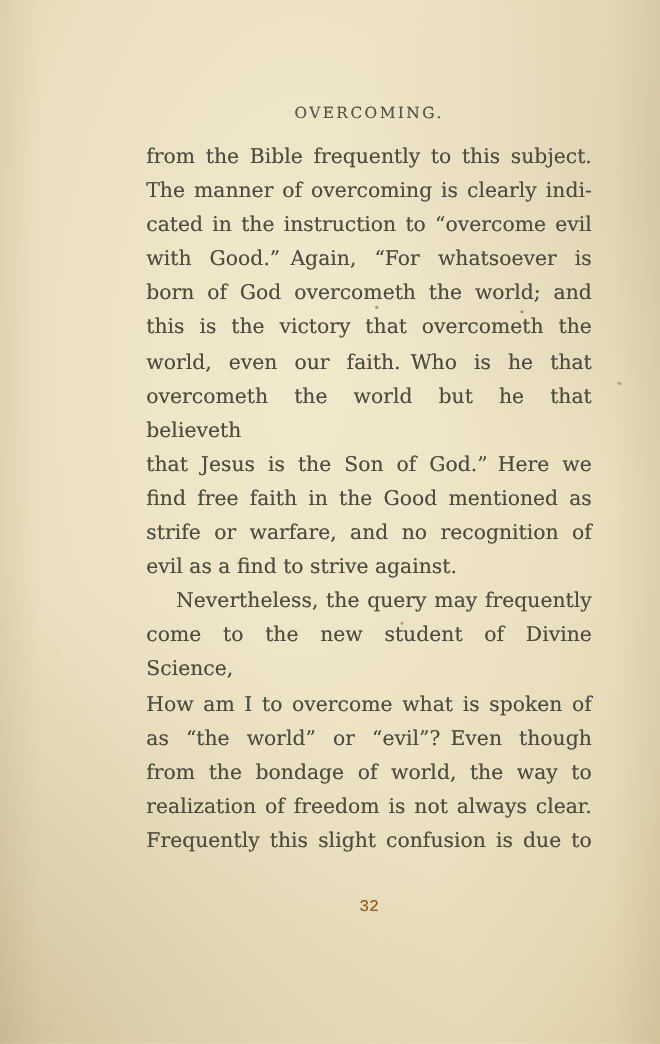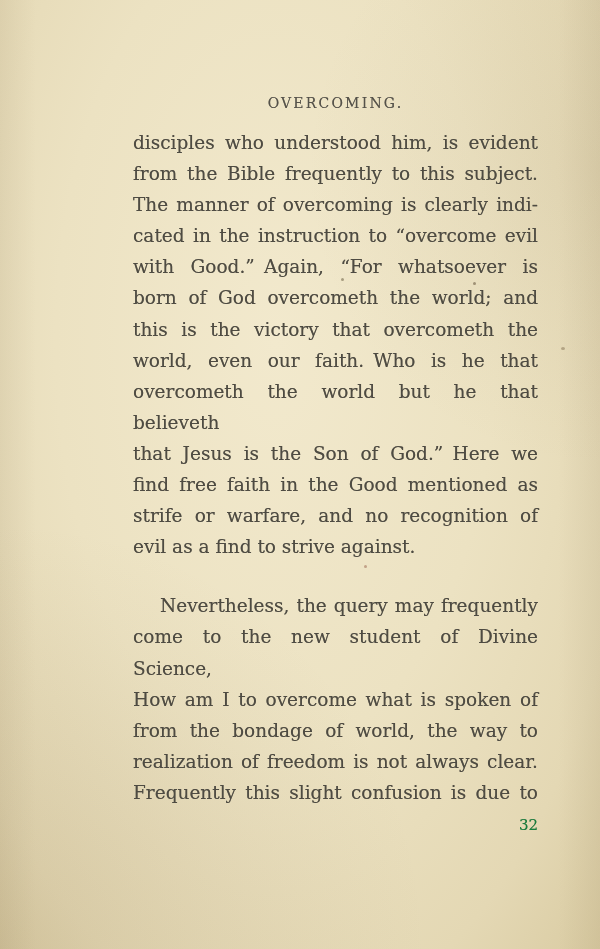--- a/index.html
+++ b/index.html
@@ -20,56 +20,57 @@
     text-align: center; font-size: 14px; letter-spacing: 2.2px;
     color: #55524a; text-shadow: 0 0 0.6px rgba(85,82,74,0.55);
   }
   .textblock {
     position: absolute; left: 133px; top: 127px; width: 405px;
     font-size: 18.5px; line-height: 31.1px; color: #4e4b42;
     text-shadow: 0 0 0.6px rgba(78,75,66,0.55);
   }
   .line { text-align: justify; text-align-last: justify; text-justify: inter-word; }
   .line.para-end { text-align-last: left; }
-  .line.indent { text-indent: 27px; margin-top: 28px; }
+  .line.indent { text-indent: 27px; }
   .folio {
     position: absolute; left: 133px; top: 816px; width: 405px;
-    text-align: right; font-size: 15px; color: #15803d;
+    text-align: center; font-size: 15px; color: #a16207;
     text-shadow: 0 0 0.6px rgba(78,75,66,0.55);
+    font-family: Liberation Mono, monospace;
   }
   .speck { position: absolute; border-radius: 50%; }
   .speck-1 { left: 341px; top: 278px; width: 3px; height: 3px; background: rgba(108,94,68,0.55); }
   .speck-2 { left: 473px; top: 282px; width: 3px; height: 3px; background: rgba(108,94,68,0.6); }
   .speck-3 { left: 561px; top: 347px; width: 4px; height: 3px; background: rgba(120,100,72,0.45); }
   .speck-4 { left: 364px; top: 565px; width: 3px; height: 3px; background: rgba(150,95,75,0.5); }
 </style>
 </head>
 <body>
 
 <div class="paper"></div>
 
 <div class="running-header">OVERCOMING.</div>
 
 <div class="textblock">
-  <div class="line">disciples who understood him, is evident</div>
   <div class="line">from the Bible frequently to this subject.</div>
   <div class="line">The manner of overcoming is clearly indi-</div>
   <div class="line">cated in the instruction to “overcome evil</div>
   <div class="line">with Good.” Again, “For whatsoever is</div>
   <div class="line">born of God overcometh the world; and</div>
   <div class="line">this is the victory that overcometh the</div>
   <div class="line">world, even our faith. Who is he that</div>
   <div class="line">overcometh the world but he that believeth</div>
   <div class="line">that Jesus is the Son of God.” Here we</div>
   <div class="line">find free faith in the Good mentioned as</div>
   <div class="line">strife or warfare, and no recognition of</div>
   <div class="line para-end">evil as a find to strive against.</div>
   <div class="line indent">Nevertheless, the query may frequently</div>
   <div class="line">come to the new student of Divine Science,</div>
   <div class="line">How am I to overcome what is spoken of</div>
+  <div class="line">as “the world” or “evil”? Even though</div>
   <div class="line">from the bondage of world, the way to</div>
   <div class="line">realization of freedom is not always clear.</div>
   <div class="line">Frequently this slight confusion is due to</div>
 </div>
 
 <div class="folio">32</div>
 
 <div class="speck speck-1"></div>
 <div class="speck speck-2"></div>
 <div class="speck speck-3"></div>

